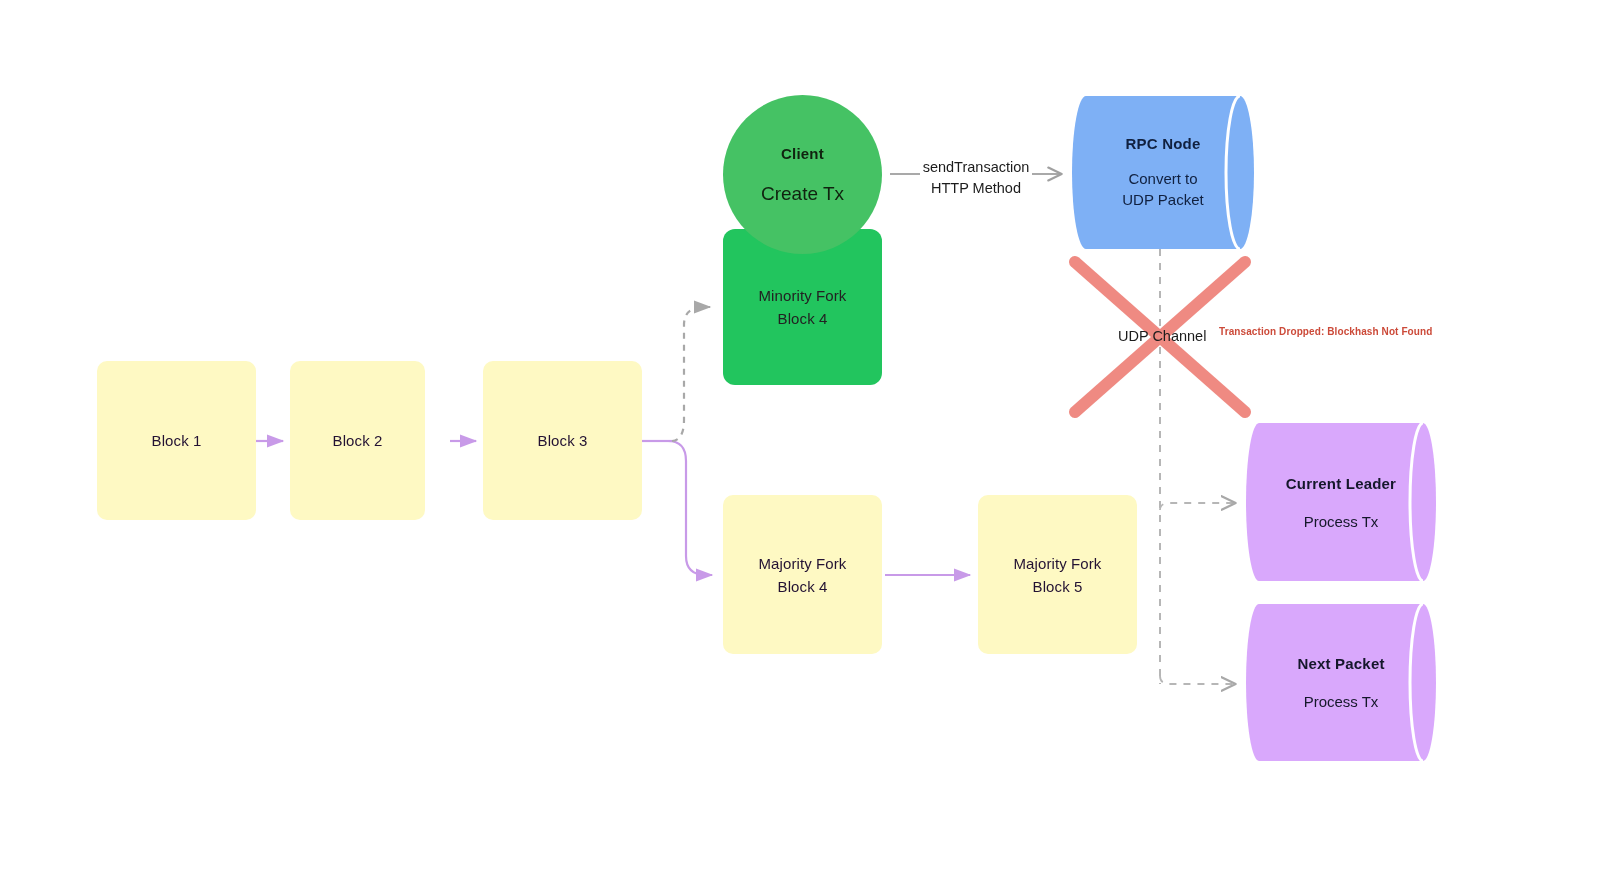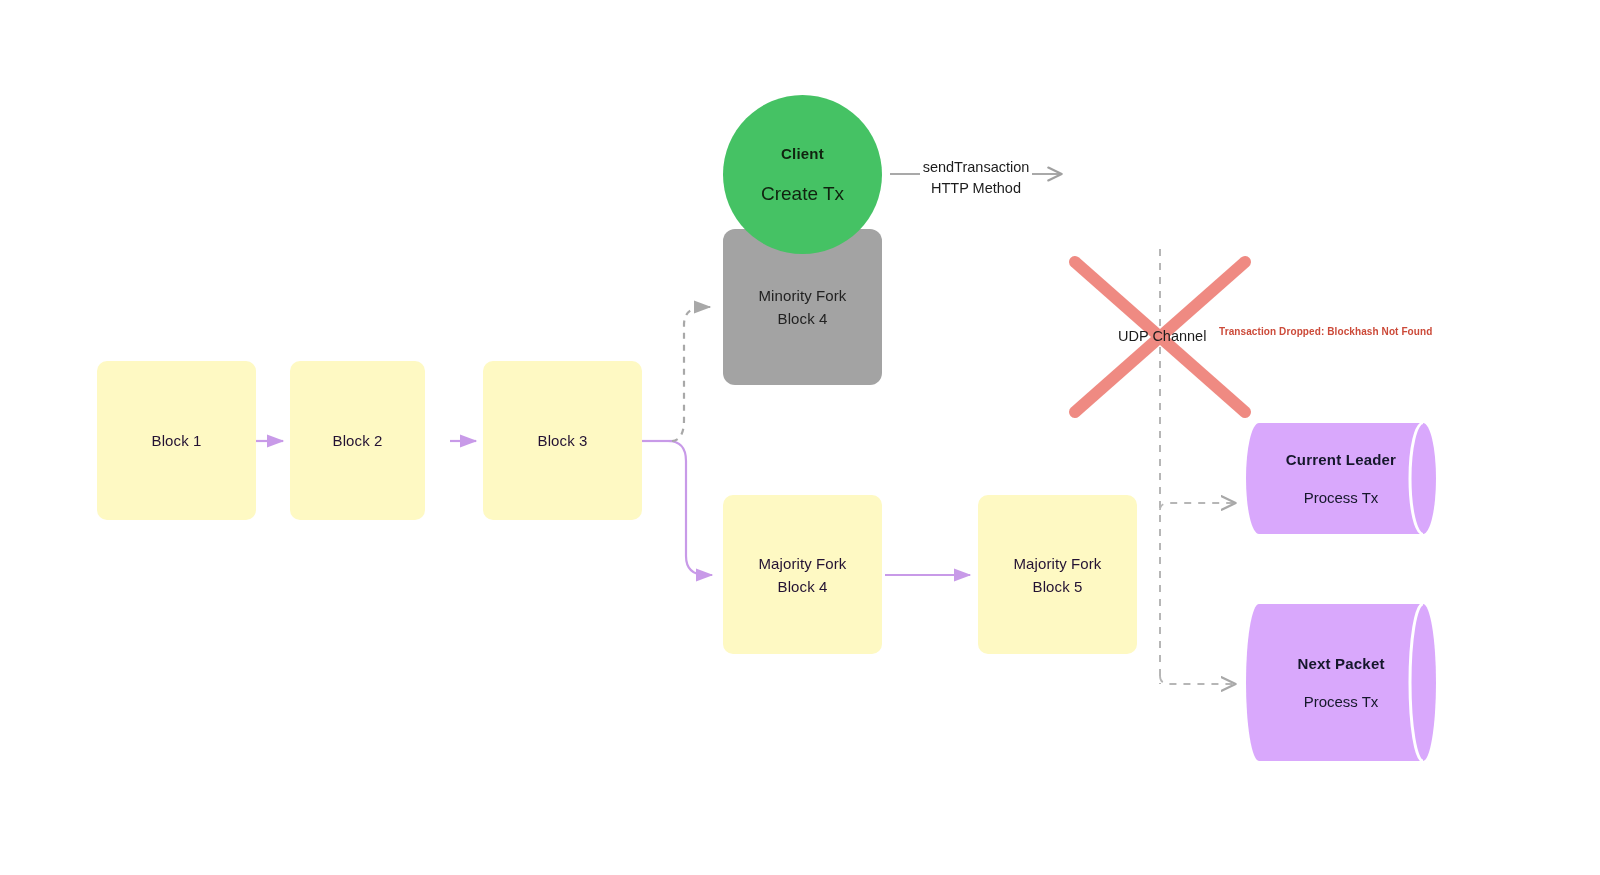--- a/index.html
+++ b/index.html
@@ -44,21 +44,21 @@
   }
   .block .lbl {
     color: #231233;
     font-size: 15px;
     line-height: 23px;
     letter-spacing: .1px;
   }
 
   
   .block.grey {
-    background: #a3a3a3;
+    background: #22c55e;
     border-radius: 12px;
   }
   .block.grey .lbl { color: #222; }
 
   
   .circle {
     border-radius: 50%;
     background: #45c264;
   }
   .circle .ttl {
@@ -199,22 +199,33 @@
   <div class="node block" style="left:723px; top:495px; width:159px; height:159px;">
     <div class="lbl">Majority Fork</div>
     <div class="lbl">Block 4</div>
   </div>
 
   <div class="node block" style="left:978px; top:495px; width:159px; height:159px;">
     <div class="lbl">Majority Fork</div>
     <div class="lbl">Block 5</div>
   </div>
 
-
-  <div class="cyl purple" style="left:1246px; top:423px; width:190px; height:111px;">
+  <div class="cyl blue" style="left:1072px; top:96px; width:182px; height:153px;">
+    <svg class="cyl-svg" viewBox="0 0 182 153" preserveAspectRatio="none" xmlns="http://www.w3.org/2000/svg">
+      <path d="M14,0 H168 A14,76.5 0 0 1 168,153 H14 A14,76.5 0 0 1 14,0 Z" fill="#7eb0f5"></path>
+      <path d="M168,0 A14,76.5 0 0 0 168,153" fill="none" stroke="#ffffff" stroke-width="3"></path>
+    </svg>
+    <div class="cyl-text">
+      <div class="ttl">RPC Node</div>
+      <div class="sub">Convert to</div>
+      <div class="sub" style="margin-top:0">UDP Packet</div>
+    </div>
+  </div>
+
+  <div class="cyl purple" style="left:1246px; top:423px; width:190px; height:158px;">
     <svg class="cyl-svg" viewBox="0 0 190 157" preserveAspectRatio="none" xmlns="http://www.w3.org/2000/svg">
       <path d="M13,0 H177 A13,78.5 0 0 1 177,157 H13 A13,78.5 0 0 1 13,0 Z" fill="#d9a8fc"></path>
       <path d="M177,0 A13,78.5 0 0 0 177,157" fill="none" stroke="#ffffff" stroke-width="3"></path>
     </svg>
     <div class="cyl-text">
       <div class="ttl">Current Leader</div>
       <div class="sub">Process Tx</div>
     </div>
   </div>
 

